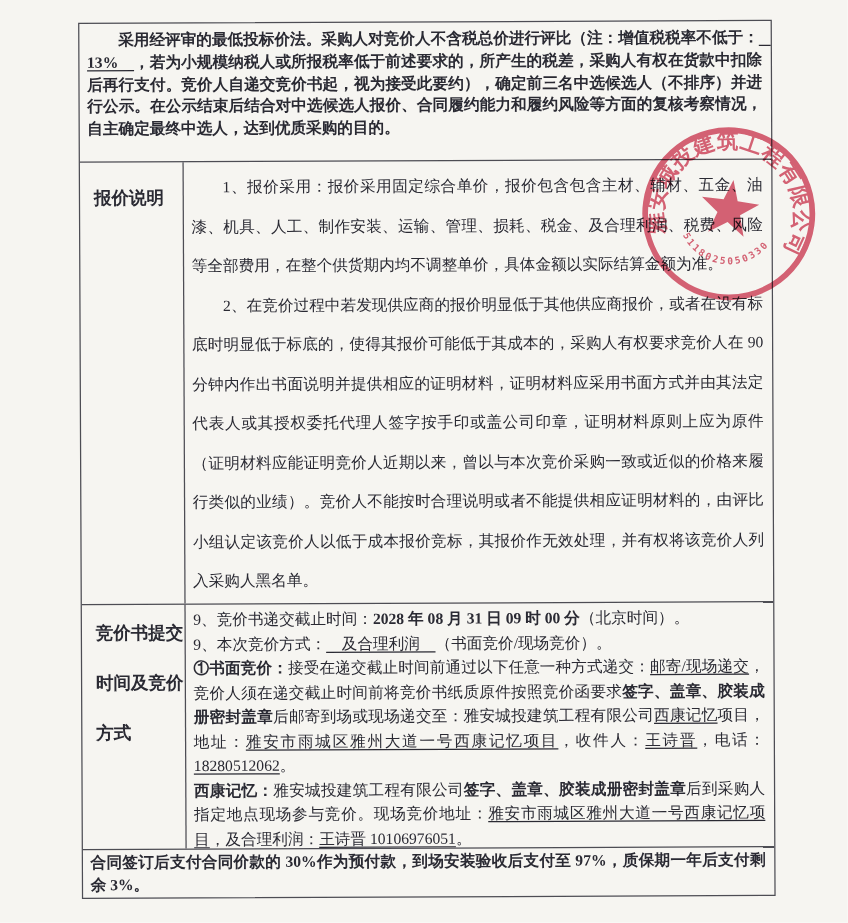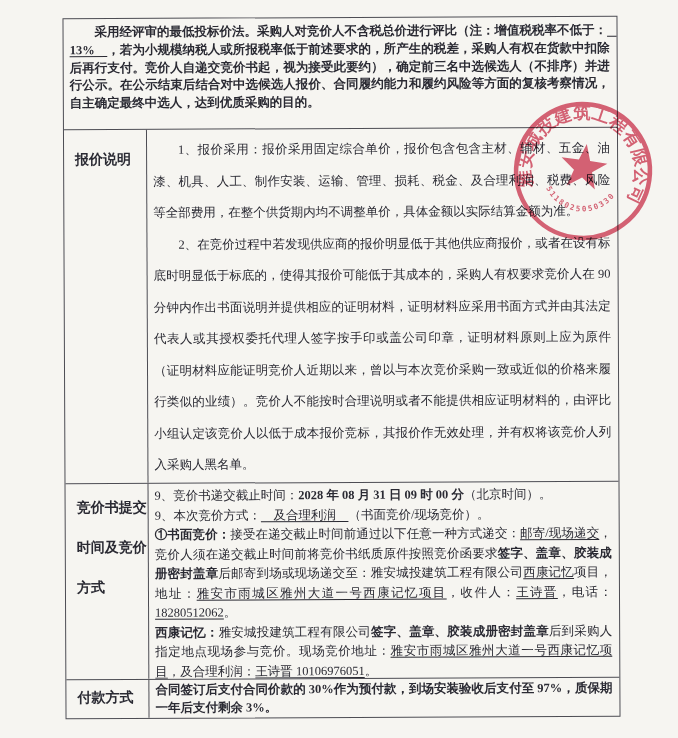--- a/index.html
+++ b/index.html
@@ -84,21 +84,20 @@
       <div class="cell label">竞价书提交时间及竞价方式</div>
       <div class="cell content">
           <p><span>9、竞价书递交截止时间：</span><span class="b">2028 年 08 月 31 日 09 时 00 分</span><span>（北京时间）。</span></p>
           <p><span>9、本次竞价方式：</span><span class="u">　及合理利润　</span><span>（书面竞价/现场竞价）。</span></p>
           <p><span class="b">①书面竞价：</span><span>接受在递交截止时间前通过以下任意一种方式递交：</span><span class="u">邮寄/现场递交</span><span>，竞价人须在递交截止时间前将竞价书纸质原件按照竞价函要求</span><span class="b">签字、盖章、胶装成册密封盖章</span><span>后邮寄到场或现场递交至：雅安城投建筑工程有限公司</span><span class="u">西康记忆</span><span>项目，地址：</span><span class="u">雅安市雨城区雅州大道一号西康记忆项目</span><span>，收件人：</span><span class="u">王诗晋</span><span>，电话：</span><span class="u">18280512062</span><span>。</span></p>
           <p><span class="b">西康记忆：</span><span>雅安城投建筑工程有限公司</span><span class="b">签字、盖章、胶装成册密封盖章</span><span>后到采购人指定地点现场参与竞价。现场竞价地址：</span><span class="u">雅安市雨城区雅州大道一号西康记忆项目</span><span>，及合理利润：</span><span class="u">王诗晋 10106976051</span><span>。</span></p>
         </div>
     </div>
 
     <div class="row r4">
-      <div class="cell label">付款方式</div>
       <div class="cell content">
           <p><span>合同签订后支付合同价款的 30%作为预付款，到场安装验收后支付至 97%，质保期一年后支付剩余 3%。</span></p>
         </div>
     </div>
 
   </div>
 
   <svg class="seal" viewBox="0 0 150 150">
     <defs>
       <path id="sealTopArc" d="M 27.9 97 A 52 52 0 1 1 122.1 97" fill="none"></path>

